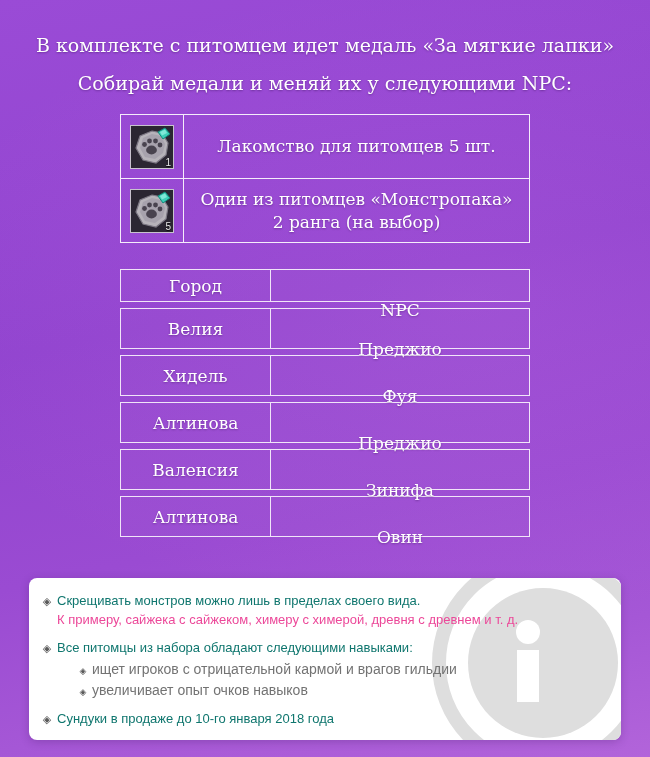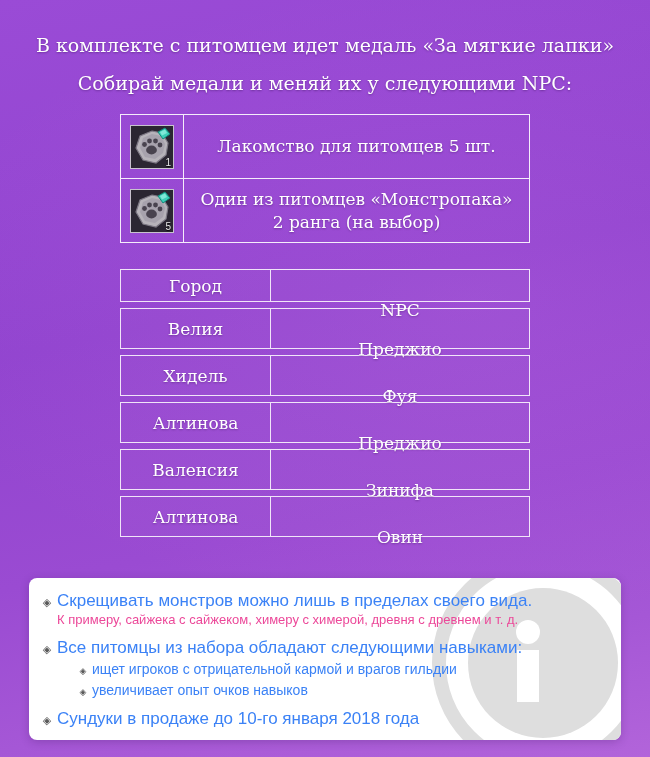--- a/index.html
+++ b/index.html
@@ -77,31 +77,31 @@
   }
   .info-content { position: relative; z-index: 2; padding: 10px 0 0 8px; }
   .note-line { display: flex; align-items: baseline; }
   .note-line.main { margin-top: 10px; }
   .note-line.first { margin-top: 3px; }
   .bullet {
     flex: 0 0 20px; text-align: center;
     font-family: "DejaVu Sans", sans-serif;
     font-size: 11px; color: #5a5a5a;
   }
-  .note-text { font-size: 17px; color: #3b82f6; line-height: 19px; }
+  .note-text { font-size: 13px; color: #0f766e; line-height: 19px; }
   .note-sub {
     margin: 1px 0 0 20px; font-size: 13px; color: #ec4899; line-height: 17px;
   }
   .sub-item { display: flex; align-items: baseline; margin: 3px 0 0 37px; }
   .sub-bullet {
     flex: 0 0 18px; text-align: center;
     font-family: "DejaVu Sans", sans-serif;
     font-size: 9px; color: #5a5a5a;
   }
-  .sub-item-text { font-size: 14px; color: #3b82f6; line-height: 18px; }
+  .sub-item-text { font-size: 14px; color: #737373; line-height: 18px; }
 
   .watermark { position: absolute; right: -32px; top: -22px; z-index: 1; }
 </style>
 </head>
 <body>
 
 <div class="page">
 
   <div class="header">
     <div class="line">В комплекте с питомцем идет медаль «За мягкие лапки»</div>

